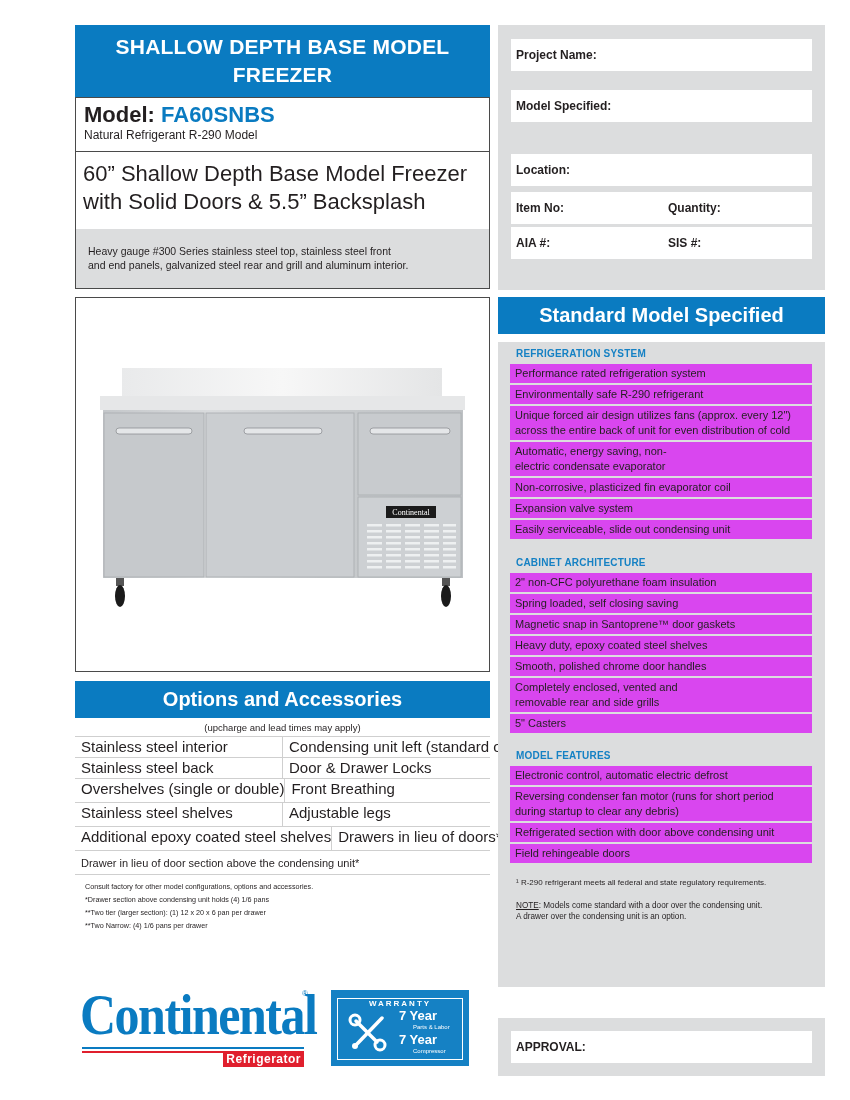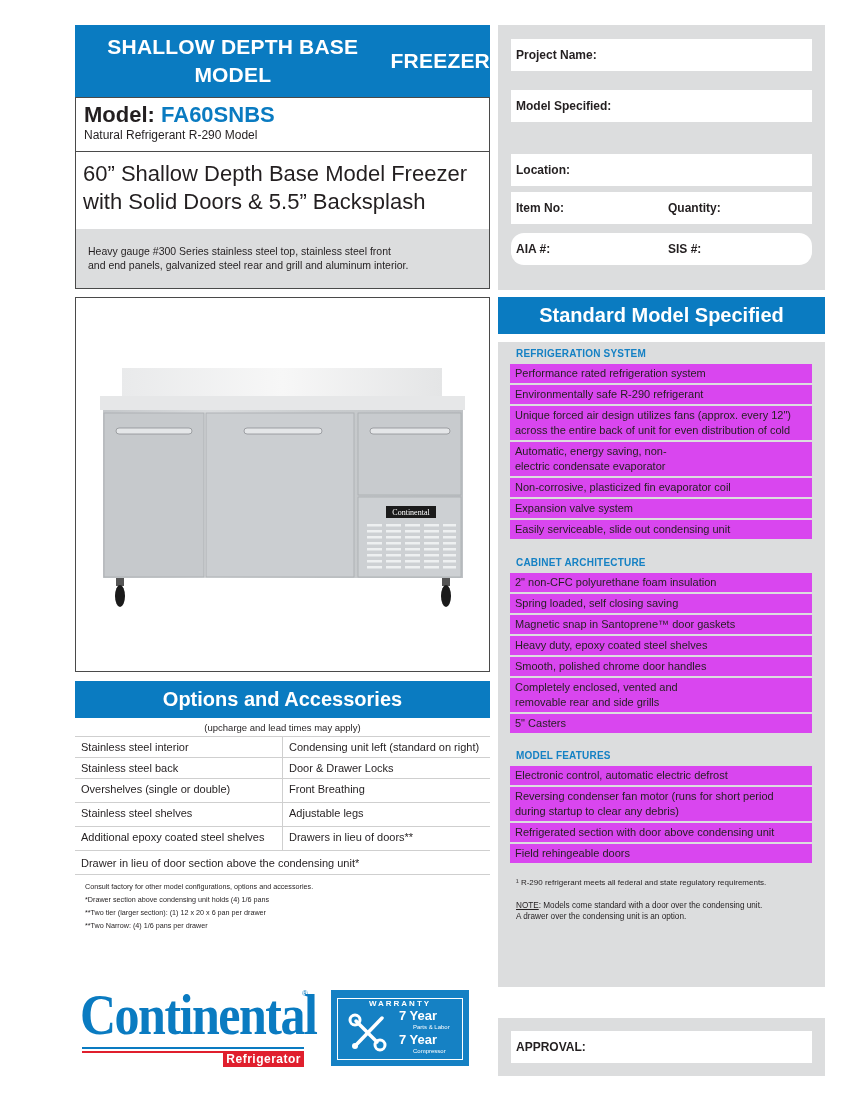--- a/index.html
+++ b/index.html
@@ -2,40 +2,40 @@
 <html><head>
 <meta charset="utf-8">
 <style>
   * { box-sizing: border-box; margin: 0; padding: 0; }
   html, body { width: 850px; height: 1100px; background: #ffffff; overflow: hidden; }
   body { position: relative; font-family: "Liberation Sans", sans-serif; color: #231f20; }
   .abs { position: absolute; }
 
   
   .title-bar { left: 75px; top: 25px; width: 415px; height: 72px; background: #0a7bc1; color: #fff;
-    display: flex; flex-direction: row; align-items: center; justify-content: center;
+    display: flex; flex-direction: column; align-items: center; justify-content: center;
     font-family: "Liberation Sans", sans-serif; font-weight: bold; font-size: 21px; line-height: 28px; text-align: center; letter-spacing: 0.2px; }
   .model-box { left: 75px; top: 97px; width: 415px; height: 54px; border: 1.5px solid #4a4a4a; border-bottom: none; background: #fff; padding: 4px 8px; }
   .model-line { font-size: 22px; font-weight: bold; line-height: 26px; }
   .model-line .lbl { color: #231f20; }
   .model-line .num { color: #0a7bc1; }
   .model-sub { font-size: 12px; color: #231f20; line-height: 14px; }
   .desc-box { left: 75px; top: 151px; width: 415px; height: 138px; border: 1.5px solid #4a4a4a; background: #fff; }
   .desc-title { padding: 8px 7px 0 7px; font-size: 22px; line-height: 28px; color: #231f20; height: 77px; }
   .desc-gray { position: absolute; left: 0; right: 0; bottom: 0; height: 59px; background: #dcddde; padding: 15px 12px 0 12px; font-size: 10.5px; line-height: 14px; color: #231f20; }
 
   .photo-box { left: 75px; top: 297px; width: 415px; height: 375px; border: 1.5px solid #4a4a4a; background: #fff; }
 
   .opt-bar { left: 75px; top: 681px; width: 415px; height: 37px; background: #0a7bc1; color: #fff; font-size: 20px; font-weight: bold;
     display: flex; align-items: center; justify-content: center; }
   .opt-note { left: 75px; top: 719px; width: 415px; height: 18px; font-size: 9.5px; text-align: center; line-height: 18px; color: #231f20; border-bottom: 1px solid #cfcfcf; }
   .opt-table { left: 75px; top: 737px; width: 415px; }
   .opt-row { display: flex; border-bottom: 1px solid #cfcfcf; height: 21px; }
   .opt-row.tall { height: 24px; }
-  .opt-cell { flex: 0 0 207px; font-size: 11px; line-height: 20px; padding-left: 6px; color: #231f20; white-space: nowrap; }
+  .opt-cell { flex: 0 0 207px; font-size: 15px; line-height: 20px; padding-left: 6px; color: #231f20; white-space: nowrap; }
   .opt-cell + .opt-cell { border-left: 1px solid #cfcfcf; flex: 1; }
   .opt-full { font-size: 11px; line-height: 24px; padding-left: 6px; }
   .footnotes { left: 85px; top: 880px; width: 300px; font-size: 7.2px; line-height: 13px; color: #231f20; }
 
   .logo { left: 80px; top: 985px; width: 230px; height: 80px; }
   .logo-word { font-family: "Liberation Serif", serif; font-weight: bold; font-size: 50px; color: #0a7bc1; letter-spacing: -1.5px; line-height: 54px; transform: scaleY(1.12); transform-origin: top left; }
   .logo-reg { position: absolute; right: 2px; top: 4px; font-size: 8px; color: #0a7bc1; }
   .logo-line1 { position: absolute; left: 2px; top: 62px; width: 222px; height: 2px; background: #0a7bc1; }
   .logo-line2 { position: absolute; left: 2px; top: 66px; width: 222px; height: 1.5px; background: #e01f2d; }
   .logo-refr { position: absolute; right: 6px; top: 66px; background: #e01f2d; color: #fff; font-weight: bold; font-size: 12px; padding: 1px 3px; letter-spacing: 0.5px; }
@@ -252,21 +252,21 @@
   <div class="field" style="top:65px;">
     <span>Model Specified:</span>
   </div>
   <div class="field" style="top:129px;">
     <span>Location:</span>
   </div>
   <div class="field" style="top:167px;">
     <span>Item No:</span>
     <span class="right">Quantity:</span>
   </div>
-  <div class="field" style="top:208px;border-radius:13px;">
+  <div class="field" style="top:202px;">
     <span>AIA #:</span>
     <span class="right">SIS #:</span>
   </div>
 </div>
 
 <div class="abs std-bar">Standard Model Specified</div>
 
 <div class="abs feat-panel">
   <div class="sec-h" style="top:6px;">REFRIGERATION SYSTEM</div>
   <div class="flist" style="top:22px;">

